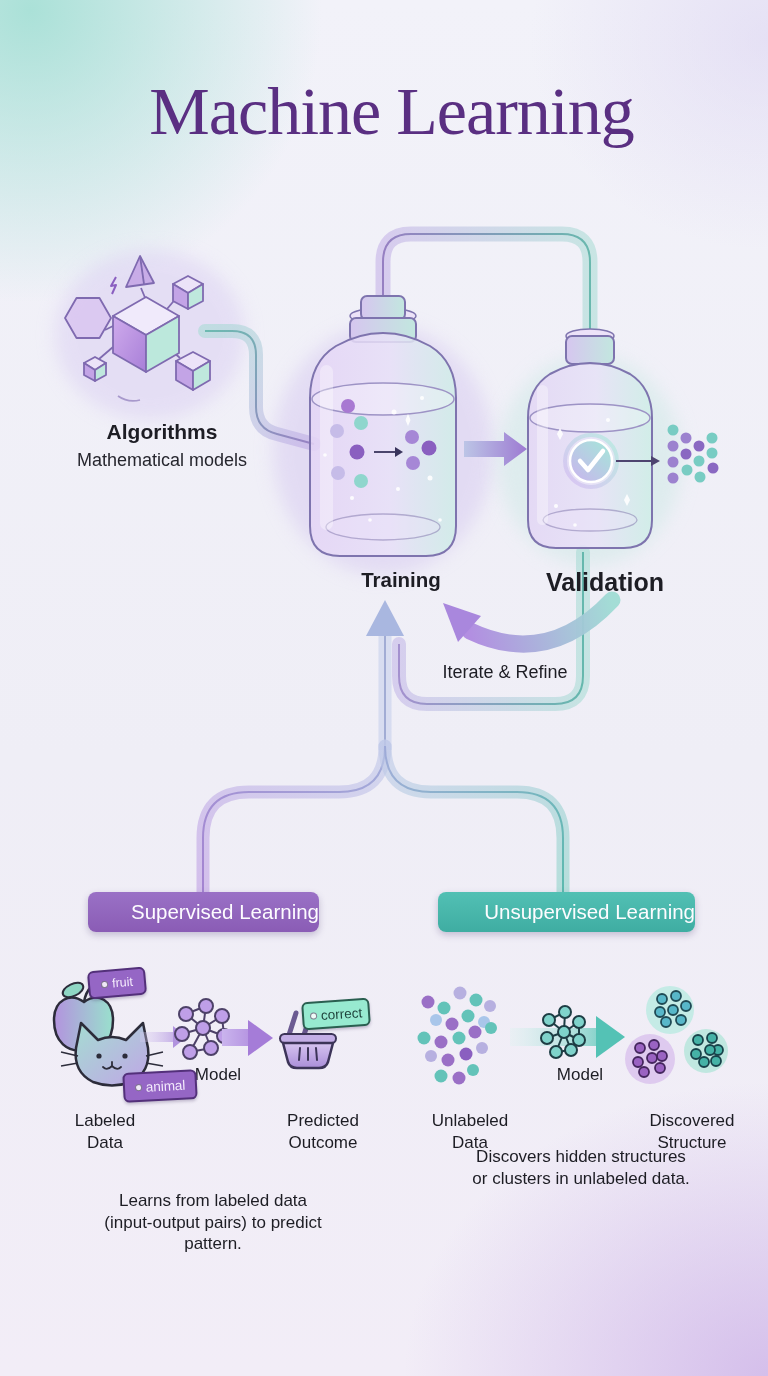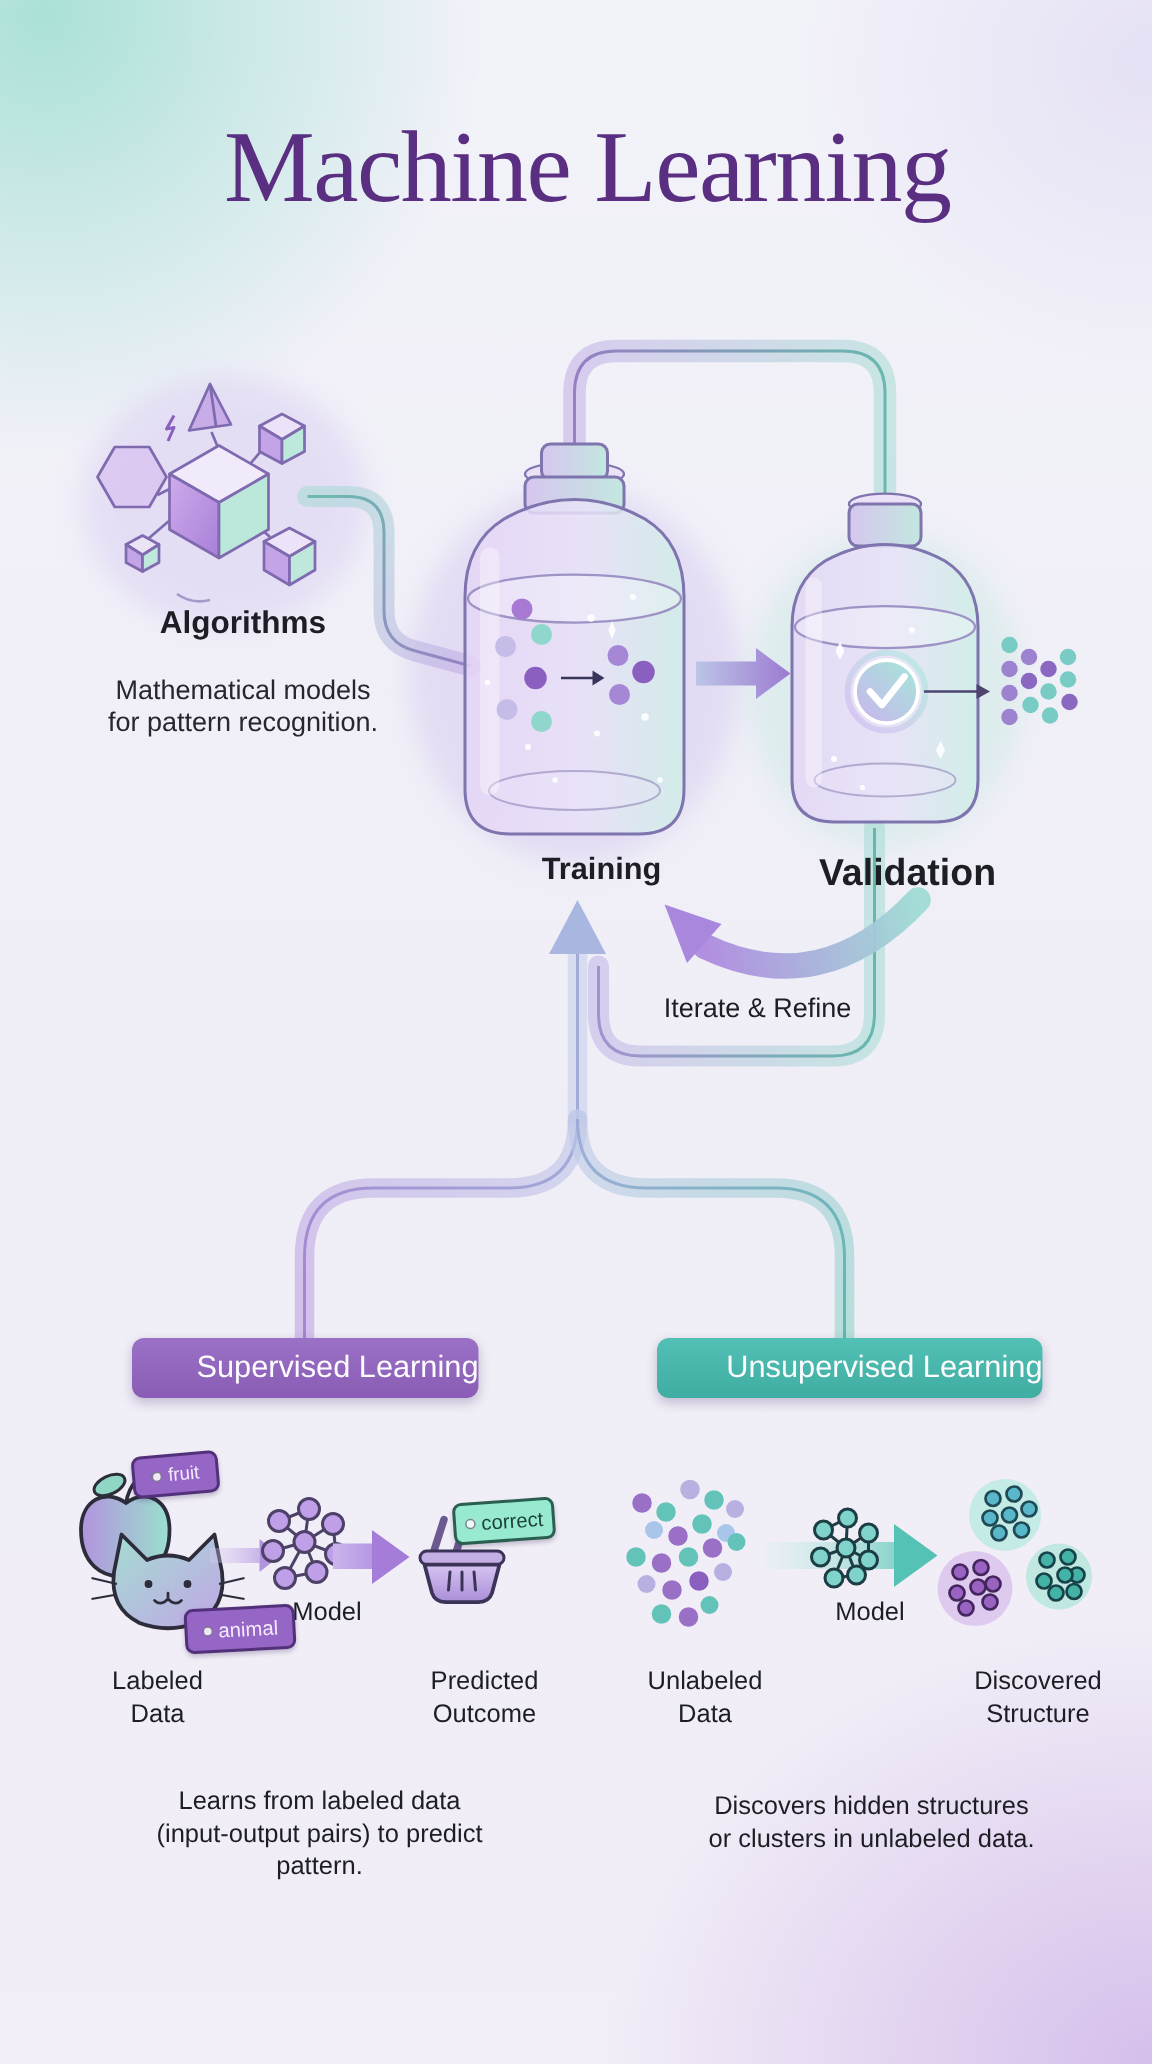--- a/index.html
+++ b/index.html
@@ -434,24 +434,23 @@
       <circle cx="696" cy="1054" r="5"></circle>
         <circle cx="710" cy="1050" r="5"></circle>
         <circle cx="704" cy="1062" r="5"></circle>
       <circle cx="716" cy="1061" r="5"></circle>
     </g>
   </g>
 </svg>
 
 <div class="abs txt title">Machine Learning</div>
 
-<div class="abs txt h-bold" style="left:27px;top:404px;width:240px;">Algorithms</div>
+<div class="abs txt h-bold" style="left:27px;top:420px;width:240px;">Algorithms</div>
 <div class="abs txt sub" style="left:17px;top:450px;width:260px;">
   <span style="display:block">Mathematical models</span>
-  <span style="display:block">for pattern recognition.</span>
 </div>
 
 <div class="abs txt h-bold" style="left:326px;top:568px;width:120px;font-size:20.5px;">Training</div>
 <div class="abs txt h-bold" style="left:530px;top:568px;width:120px;font-size:25px;">Validation</div>
 
 <div class="abs txt" style="left:395px;top:662px;width:190px;font-size:18px;">Iterate &amp; Refine</div>
 
 <div class="abs badge badge-purple" style="left:88px;top:892px;width:231px;">Supervised Learning</div>
 <div class="abs badge badge-teal" style="left:438px;top:892px;width:257px;">Unsupervised Learning</div>
 
@@ -486,16 +485,16 @@
 <div class="abs txt lbl" style="left:617px;top:1110px;width:120px;">
   <span>Discovered</span>
   <span>Structure</span>
 </div>
 
 <div class="abs txt lbl" style="left:48px;top:1190px;width:300px;">
   <span>Learns from labeled data</span>
   <span>(input-output pairs) to predict</span>
   <span>pattern.</span>
 </div>
-<div class="abs txt lbl" style="left:416px;top:1193px;width:300px;">
+<div class="abs txt lbl" style="left:416px;top:1146px;width:300px;">
   <span>Discovers hidden structures</span>
   <span>or clusters in unlabeled data.</span>
 </div>
 
 </body></html>

